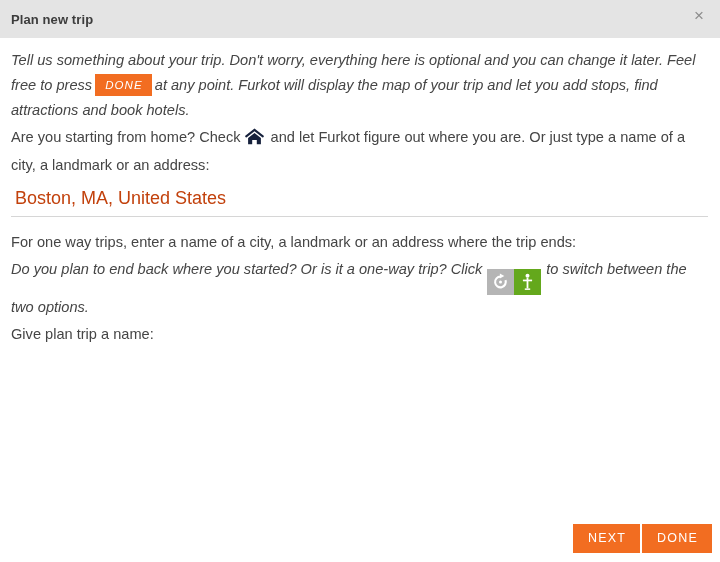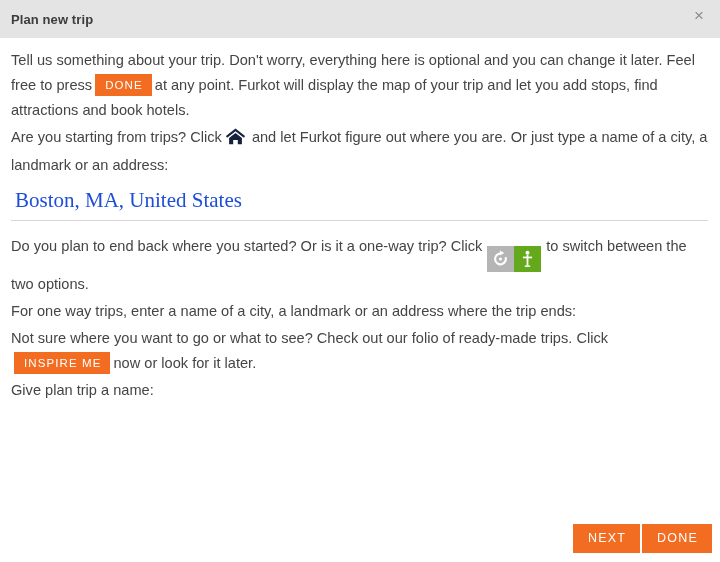--- a/index.html
+++ b/index.html
@@ -48,21 +48,21 @@
   
   .content {
     padding: 10px 12px 0 11px;
   }
   p.para {
     font-size: 14.6px;
     line-height: 25px;
     margin: 0 0 2px 0;
     color: #454545;
   }
-  .para-gap { margin-bottom: 14px; }
+  .para-gap { margin-bottom: 14px; font-style: italic; }
 
   
   .badge {
     display: inline-block;
     background: #f26d21;
     color: #ffffff;
     font-size: 11.5px;
     letter-spacing: 1.1px;
     padding: 4px 9px 4px 10px;
     vertical-align: 1px;
@@ -98,23 +98,23 @@
   .toggle-btn.active   { background: #64a81c; }
 
   
   .field {
     margin: 10px 0 0 0;
     padding: 0 0 7px 4px;
     border: none;
     border-bottom: 1px solid #d6d6d6;
     width: 697px;
     box-sizing: border-box;
-    font-family: Liberation Serif, serif;
-    font-size: 21px;
-    color: #1d4ed8;
+    font-family: Liberation Sans, sans-serif;
+    font-size: 18px;
+    color: #c2410c;
     background: transparent;
     outline: none;
     display: block;
   }
   .field::placeholder { color: #b9b9b9; }
   .field-gap-after { margin-bottom: 13px; }
 
   
   .footer {
     position: absolute;
@@ -151,51 +151,48 @@
   <div class="close-btn">×</div>
 </div>
 
 <div class="content">
 
   <p class="para para-gap">
     <span>Tell us something about your trip. Don't worry, everything here is optional and you can change it later. Feel free to press</span><span class="badge">DONE</span><span>at any point. Furkot will display the map of your trip and let you add stops, find attractions and book hotels.</span>
   </p>
 
   <p class="para">
-    <span>Are you starting from trips? Click</span><span class="home-icon"><svg width="19" height="17" viewBox="0 0 19 17">
+    <span>Are you starting from home? Check</span><span class="home-icon"><svg width="19" height="17" viewBox="0 0 19 17">
           <path fill="#16213c" d="M9.5 0.4 L0.6 7.6 a1 1 0 0 0 1.2 1.6 L9.5 3.2 l7.7 6 a1 1 0 0 0 1.2 -1.6 Z"></path>
           <path fill="#16213c" d="M9.5 4.9 L3.1 9.9 v6.4 h4.1 v-4.2 h4.6 v4.2 h4.1 V9.9 Z"></path>
         </svg></span><span>and let Furkot figure out where you are. Or just type a name of a city, a landmark or an address:</span>
   </p>
 
   <input class="field field-gap-after" type="text" value="Boston, MA, United States" style="">
+
+  <p class="para">For one way trips, enter a name of a city, a landmark or an address where the trip ends:</p>
 
   <p class="para para-gap">
     <span>Do you plan to end back where you started? Or is it a one-way trip? Click</span><span class="toggle-group"><span class="toggle-btn inactive"><svg width="27" height="26" viewBox="0 0 27 26">
             <g transform="translate(13.5,13)">
               <path fill="#ffffff" d="M0 -6.4 a6.4 6.4 0 1 0 6.0 4.2 l-2.0 0.8 A4.3 4.3 0 1 1 0 -4.3 Z"></path>
               <path fill="#ffffff" d="M-0.6 -8.6 l4.4 2.5 l-4.4 2.5 Z"></path>
               <circle fill="#ffffff" cx="0" cy="0" r="1.5"></circle>
             </g>
           </svg></span><span class="toggle-btn active"><svg width="27" height="26" viewBox="0 0 27 26">
             <g transform="translate(13.5,13)">
               <circle fill="#ffffff" cx="0" cy="-6.2" r="2.0"></circle>
               <rect fill="#ffffff" x="-0.9" y="-4.2" width="1.8" height="10.6"></rect>
               <path fill="#ffffff" d="M-4.6 -2.4 h9.2 v1.7 h-9.2 Z"></path>
               <path fill="#ffffff" d="M-2.7 6.4 h5.4 v1.5 h-5.4 Z"></path>
             </g>
           </svg></span></span><span>to switch between the two options.</span>
   </p>
 
-  <p class="para">For one way trips, enter a name of a city, a landmark or an address where the trip ends:</p>
 
-
-  <p class="para para-gap">
-    <span>Not sure where you want to go or what to see? Check out our folio of ready-made trips. Click</span><span class="badge">INSPIRE ME</span><span>now or look for it later.</span>
-  </p>
 
   <p class="para">Give plan trip a name:</p>
 
 </div>
 
 <div class="footer">
   <button class="footer-btn">NEXT</button><span class="footer-sep"></span><button class="footer-btn">DONE</button>
 </div>
 
 </body></html>

